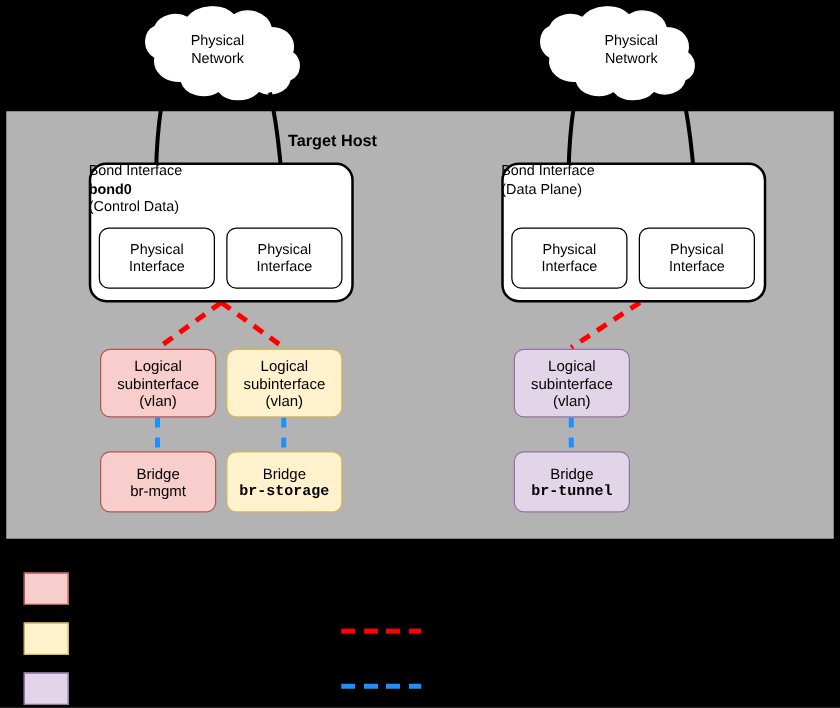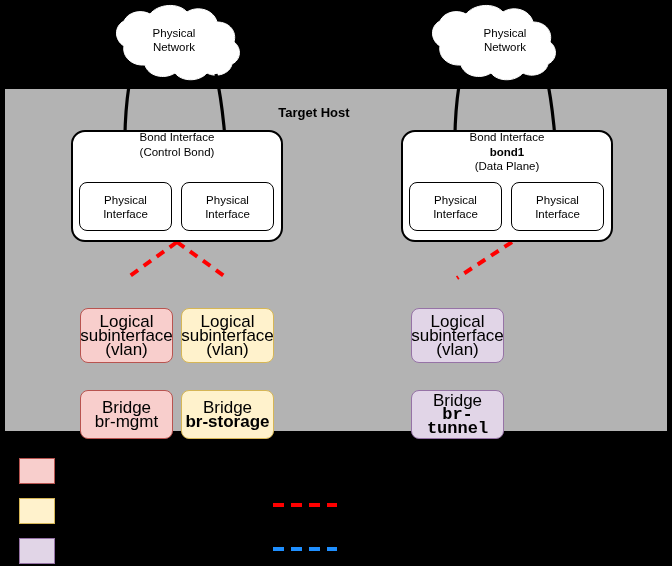--- a/index.html
+++ b/index.html
@@ -25,21 +25,20 @@
   }
   .host-title {
     position: absolute;
     left: 0;
     top: 105px;
     width: 532px;
     text-align: center;
     font-size: 13px;
     font-weight: bold;
     color: #000000;
-    padding-left: 48px;
   }
   .cloud {
     position: absolute;
     width: 118px;
     height: 72px;
   }
   .cloud-label {
     position: absolute;
     left: 0;
     width: 100%;
@@ -56,21 +55,20 @@
     background: #ffffff;
     border: 2.5px solid #000000;
     border-radius: 14px;
     box-sizing: border-box;
   }
   .bond-label {
     position: absolute;
     left: 0;
     width: 100%;
     top: 7px;
-    text-align: center;
     font-size: 11.5px;
     color: #000000;
     line-height: 14.5px;
     z-index: 6;
   }
   .phys-box {
     position: absolute;
     width: 93px;
     height: 49px;
     background: #ffffff;
@@ -87,24 +85,23 @@
     z-index: 7;
   }
   .node-box {
     position: absolute;
     box-sizing: border-box;
     border-radius: 8px;
     display: flex;
     align-items: center;
     justify-content: center;
     text-align: center;
-    font-size: 17px;
+    font-size: 12px;
     color: #000000;
     line-height: 14px;
-    margin-top: 29px;
   }
   .legend-swatch {
     position: absolute;
     width: 36px;
     height: 26px;
     box-sizing: border-box;
     border-width: 1px;
     border-style: solid;
   }
   .legend-text {
@@ -175,39 +172,39 @@
   <div class="cloud" style="left:446px; top:6px;">
     <div class="cloud-label">
       <div>Physical</div>
       <div>Network</div>
     </div>
   </div>
 
   <div class="bond-box" style="left:71px; top:130px;"></div>
   <div class="bond-label" style="left:71px; top:130px; width:212px;">
     <div>Bond Interface</div>
-    <div>(Control Bond)</div>
+    <div style="font-weight:bold;">bond0</div>
+    <div>(Control Data)</div>
   </div>
   <div class="phys-box" style="left:79px; top:182px;">
     <div>
       <div>Physical</div>
       <div>Interface</div>
     </div>
   </div>
   <div class="phys-box" style="left:181px; top:182px;">
     <div>
       <div>Physical</div>
       <div>Interface</div>
     </div>
   </div>
 
   <div class="bond-box" style="left:401px; top:130px;"></div>
   <div class="bond-label" style="left:401px; top:130px; width:212px;">
     <div>Bond Interface</div>
-    <div style="font-weight:bold;">bond1</div>
     <div>(Data Plane)</div>
   </div>
   <div class="phys-box" style="left:409px; top:182px;">
     <div>
       <div>Physical</div>
       <div>Interface</div>
     </div>
   </div>
   <div class="phys-box" style="left:511px; top:182px;">
     <div>
@@ -240,21 +237,21 @@
 
   <div class="node-box" style="left:80px; top:361px; width:93px; height:49px; background:#f8cecc; border:1.5px solid #b85450;">
     <div>
       <div>Bridge</div>
       <div style="font-weight:normal;">br-mgmt</div>
     </div>
   </div>
   <div class="node-box" style="left:181px; top:361px; width:93px; height:49px; background:#fff2cc; border:1.5px solid #d6b656;">
     <div>
       <div>Bridge</div>
-      <div style="font-weight:bold;">br-storage</div>
+      <div style="font-weight:bold;font-family:Liberation Mono, monospace;">br-storage</div>
     </div>
   </div>
   <div class="node-box" style="left:411px; top:361px; width:93px; height:49px; background:#e1d5e7; border:1.5px solid #9673a6;">
     <div>
       <div>Bridge</div>
       <div style="font-weight:bold;font-family:Liberation Mono, monospace;">br-tunnel</div>
     </div>
   </div>
 
   <div class="legend-swatch" style="left:19px; top:458px; background:#f8cecc; border-color:#b85450;"></div>

